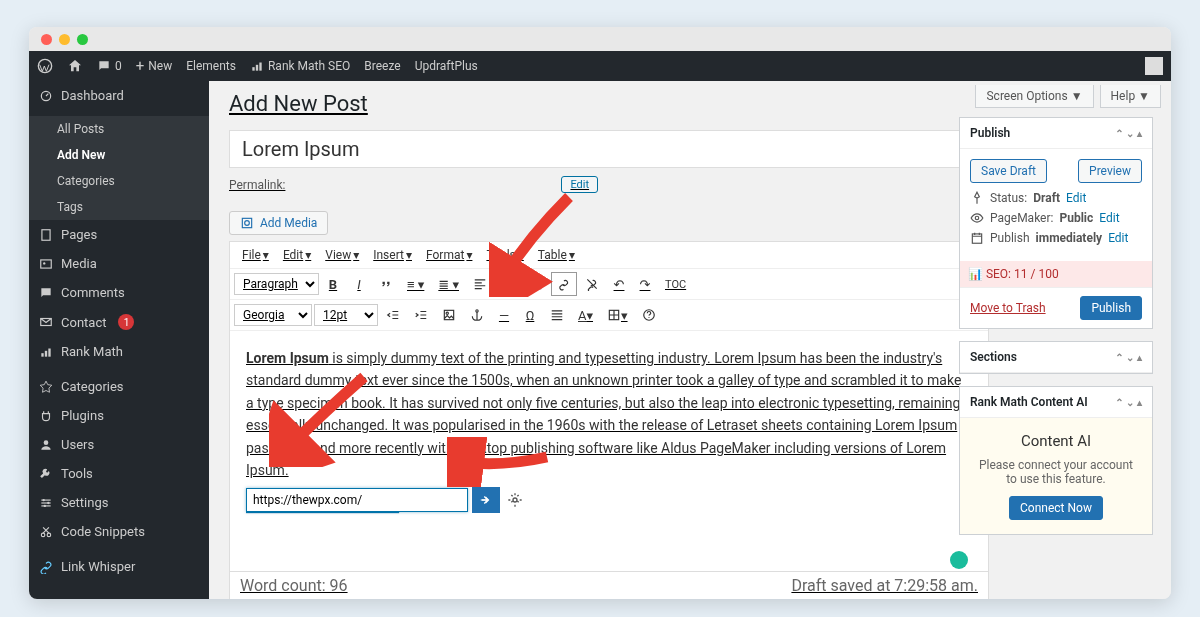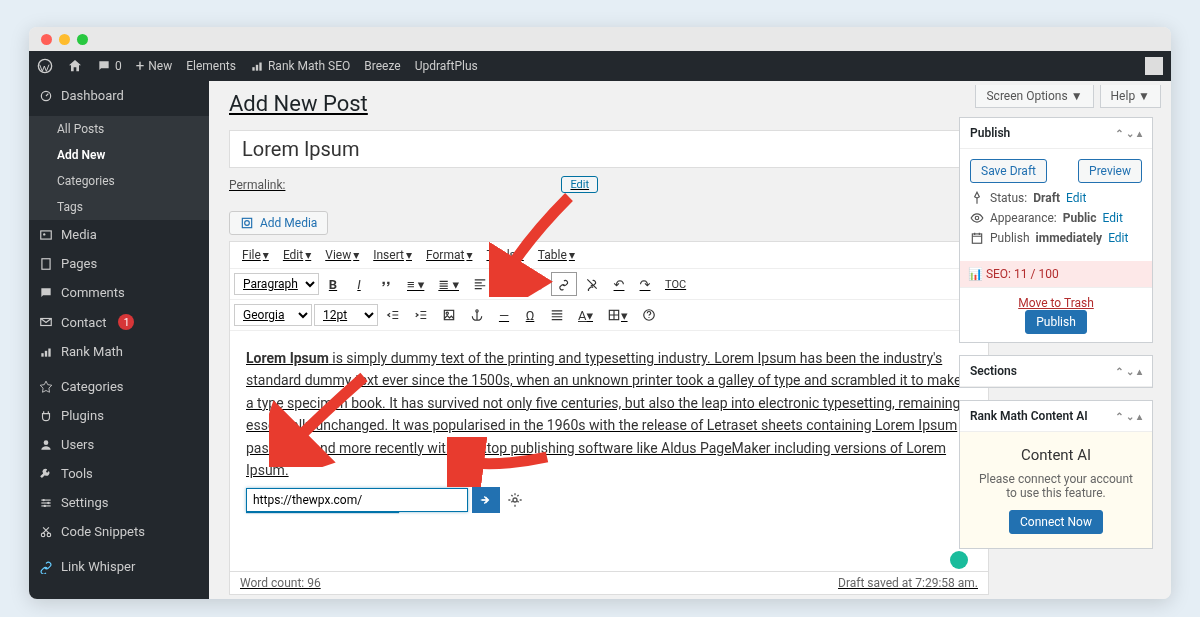--- a/index.html
+++ b/index.html
@@ -42,34 +42,34 @@
 .toolbar { display: flex; align-items: center; padding: 3px 4px; border-bottom: 1px solid #eee; gap: 2px; flex-wrap: wrap; }
 .tb-select { border: 1px solid #ccc; background: #fff; font-size: 12px; padding: 2px 4px; min-width: 78px; cursor: pointer; }
 .tb-btn { border: 1px solid transparent; background: transparent; padding: 3px 5px; cursor: pointer; font-size: 13px; color: #333; display: inline-flex; align-items: center; justify-content: center; min-width: 24px; height: 24px; }
 .tb-btn.boxed { border: 1px solid #999; background: #fff; }
 .editor-body { padding: 16px; font-family: Georgia, serif; font-size: 14px; color: #333; line-height: 1.6; min-height: 240px; position: relative; }
 .link-text { color: #0073aa; text-decoration: underline; background: #e0e8f0; }
 .link-popup { position: absolute; left: 16px; top: 156px; display: flex; align-items: center; }
 .link-url { width: 222px; border: 1px solid #0073aa; padding: 4px 6px; font-size: 12px; box-shadow: 0 0 3px rgba(0,115,170,0.5); }
 .link-apply { background: #2271b1; color: #fff; border: 1px solid #2271b1; width: 28px; height: 26px; margin-left: 4px; cursor: pointer; display: inline-flex; align-items: center; justify-content: center; }
 .link-gear { width: 22px; height: 22px; margin-left: 4px; cursor: pointer; color: #555; display: inline-flex; align-items: center; justify-content: center; }
-.status-bar { border-top: 1px solid #ddd; padding: 4px 10px; font-size: 12px; color: #666; display: flex; justify-content: space-between; }
+.status-bar { border-top: 1px solid #ddd; padding: 4px 10px; font-size: 16px; color: #666; display: flex; justify-content: space-between; }
 .floating-badge { position: absolute; right: 20px; top: 220px; width: 18px; height: 18px; border-radius: 50%; background: #1abc9c; }
 .right-col { position: absolute; top: 66px; right: 18px; width: 194px; }
 .metabox { background: #fff; border: 1px solid #ccd0d4; margin-bottom: 12px; font-size: 12px; }
 .metabox-header { padding: 8px 10px; font-weight: 600; display: flex; justify-content: space-between; align-items: center; border-bottom: 1px solid #eee; color: #1d2327; }
 .metabox-body { padding: 10px; }
 .mb-row { display: flex; justify-content: space-between; margin-bottom: 8px; }
 .wp-button { border: 1px solid #2271b1; background: #f6f7f7; color: #2271b1; padding: 4px 10px; border-radius: 3px; cursor: pointer; font-size: 12px; }
 .wp-button.primary { background: #2271b1; color: #fff; }
 .meta-line { margin: 6px 0; color: #555; display: flex; align-items: center; gap: 6px; }
 .edit-link { color: #0073aa; cursor: pointer; }
 .seo-line { background: #fde8e8; padding: 6px 8px; color: #b32d2e; }
 .trash-link { color: #b32d2e; cursor: pointer; text-decoration: underline; }
-.mb-footer { padding: 8px 10px; border-top: 1px solid #eee; display: flex; justify-content: space-between; align-items: center; flex-direction: column; }
+.mb-footer { padding: 8px 10px; border-top: 1px solid #eee; display: flex; justify-content: space-between; align-items: center; }
 .chevs { display: inline-flex; gap: 4px; color: #888; font-size: 10px; }
 .content-ai-box { background: #fffcf0; padding: 14px; text-align: center; }
 .content-ai-title { font-size: 15px; color: #333; margin-bottom: 8px; }
 .content-ai-text { font-size: 12px; color: #666; margin-bottom: 10px; }
 .arrow { position: absolute; pointer-events: none; z-index: 200; }
 svg.ic { width: 14px; height: 14px; }
 svg.ic16 { width: 16px; height: 16px; }
 </style>
 </head>
 <body>
@@ -132,30 +132,30 @@
         </div>
       <div class="menu-sep"></div>
       <div class="menu-sub">
         <div class="submenu-item">All Posts</div>
         <div class="submenu-item current">Add New</div>
         <div class="submenu-item">Categories</div>
         <div class="submenu-item">Tags</div>
       </div>
       <div class="menu-item">
           <svg class="ic" viewBox="0 0 24 24" fill="#ccc">
+            <rect x="5" y="3" width="14" height="18" fill="none" stroke="#ccc" stroke-width="2"></rect>
+          </svg>
+          <span>Pages</span>
+        </div>
+      <div class="menu-item">
+          <svg class="ic" viewBox="0 0 24 24" fill="#ccc">
             <rect x="3" y="5" width="18" height="14" fill="none" stroke="#ccc" stroke-width="2"></rect>
             <circle cx="9" cy="11" r="2"></circle>
           </svg>
           <span>Media</span>
-        </div>
-      <div class="menu-item">
-          <svg class="ic" viewBox="0 0 24 24" fill="#ccc">
-            <rect x="5" y="3" width="14" height="18" fill="none" stroke="#ccc" stroke-width="2"></rect>
-          </svg>
-          <span>Pages</span>
         </div>
       <div class="menu-item">
           <svg class="ic" viewBox="0 0 24 24" fill="#ccc">
             <path d="M4 4h16v12H7l-3 3z"></path>
           </svg>
           <span>Comments</span>
         </div>
       <div class="menu-item">
           <svg class="ic" viewBox="0 0 24 24" fill="#ccc">
             <rect x="3" y="6" width="18" height="12" fill="none" stroke="#ccc" stroke-width="2"></rect>
@@ -412,21 +412,21 @@
                 </svg>
                 <span>Status:</span> 
                 <b>Draft</b> 
                 <span class="edit-link">Edit</span>
               </div>
             <div class="meta-line">
                 <svg class="ic" viewBox="0 0 24 24" fill="none" stroke="#555" stroke-width="2">
                   <path d="M2 12s4-7 10-7 10 7 10 7-4 7-10 7-10-7-10-7z"></path>
                   <circle cx="12" cy="12" r="3"></circle>
                 </svg>
-                <span>Appearance:</span> 
+                <span>PageMaker:</span> 
                 <b>Public</b> 
                 <span class="edit-link">Edit</span>
               </div>
             <div class="meta-line">
                 <svg class="ic" viewBox="0 0 24 24" fill="none" stroke="#555" stroke-width="2">
                   <rect x="4" y="5" width="16" height="16"></rect>
                   <path d="M4 9h16M8 3v4m8-4v4"></path>
                 </svg>
                 <span>Publish</span> 
                 <b>immediately</b> 

